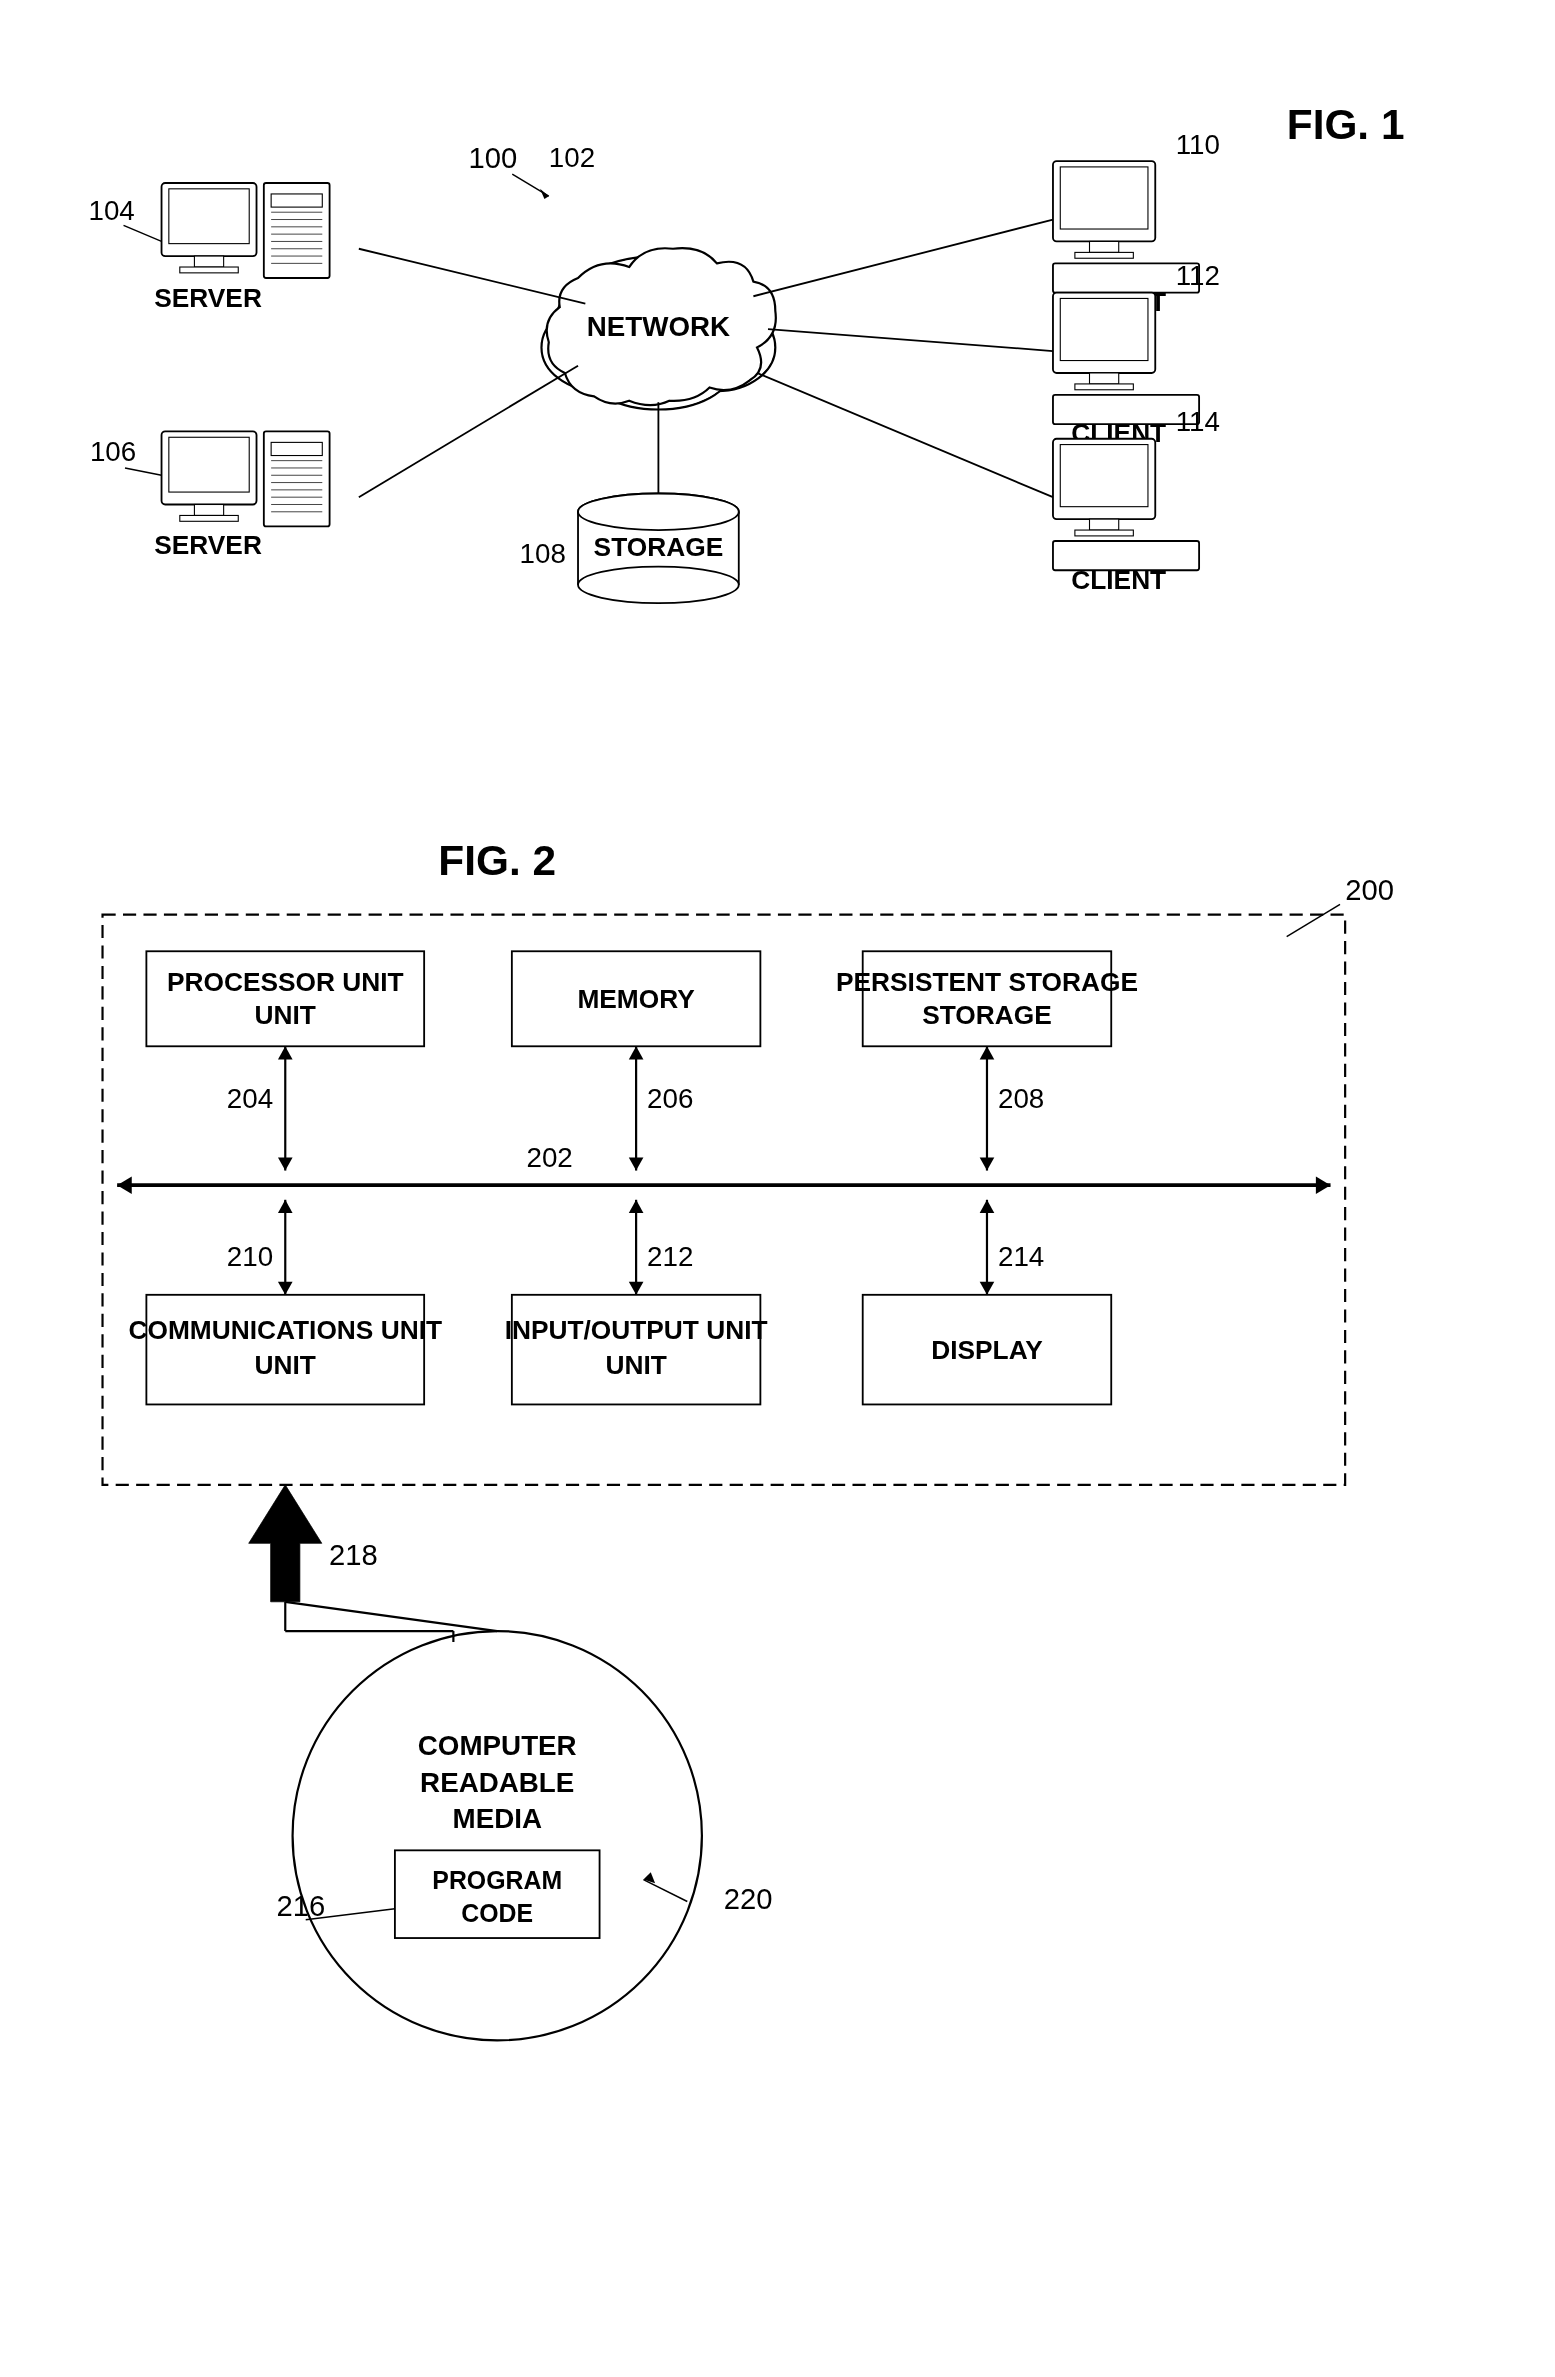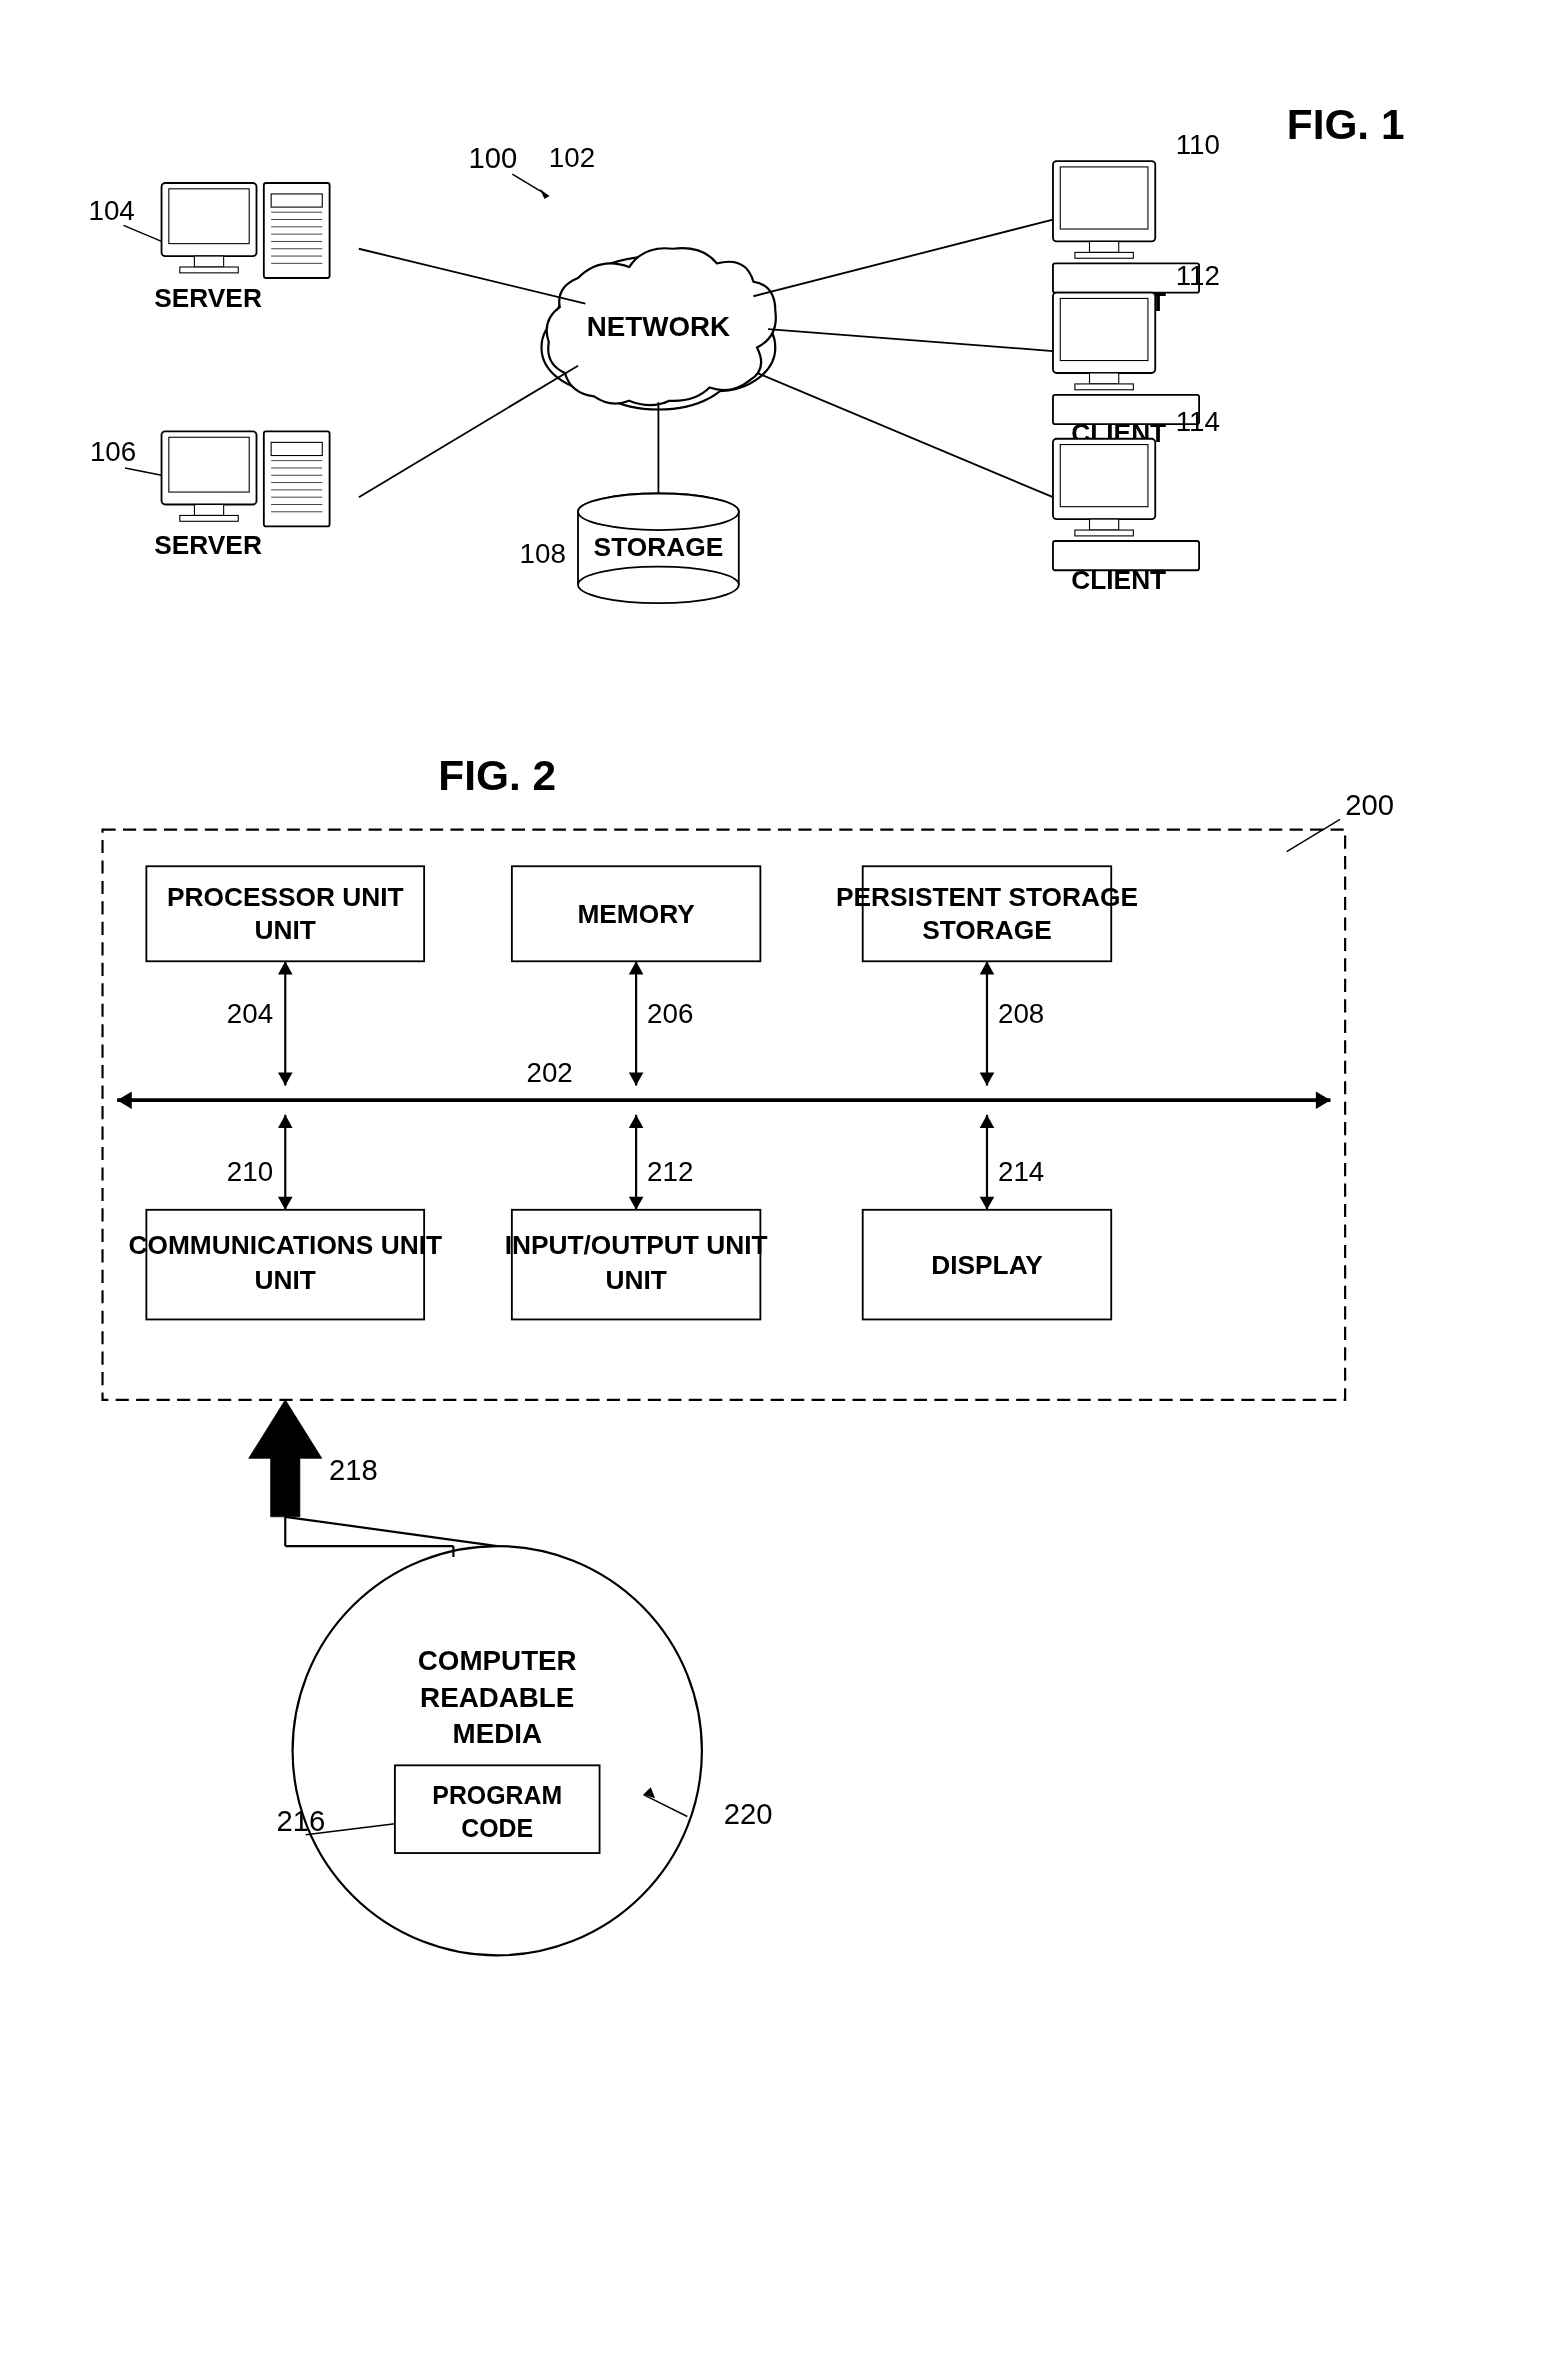--- a/index.html
+++ b/index.html
@@ -23,21 +23,21 @@
     .diagram-fig1 {
       position: absolute;
       top: 88px;
       left: 44px;
       width: 1448px;
       height: 643px;
     }
 
     .diagram-fig2 {
       position: absolute;
-      top: 742px;
+      top: 827px;
       left: 44px;
       width: 1462px;
       height: 1535px;
     }
 
     
     svg {
       width: 100%;
       height: 100%;
     }

